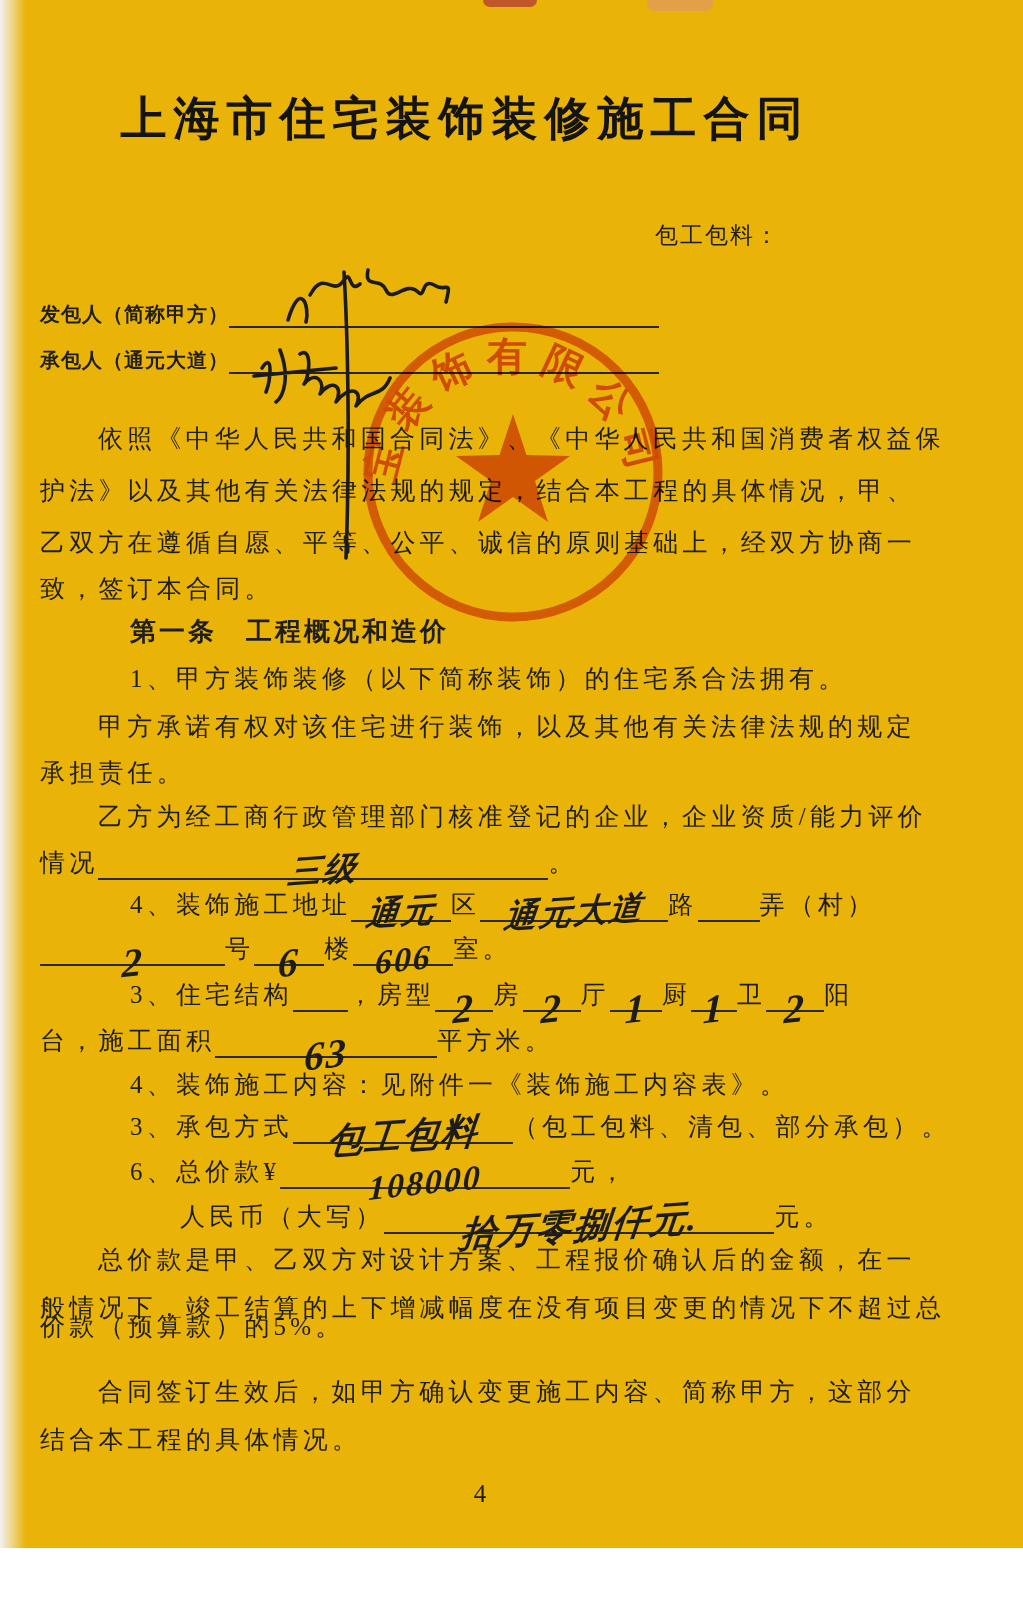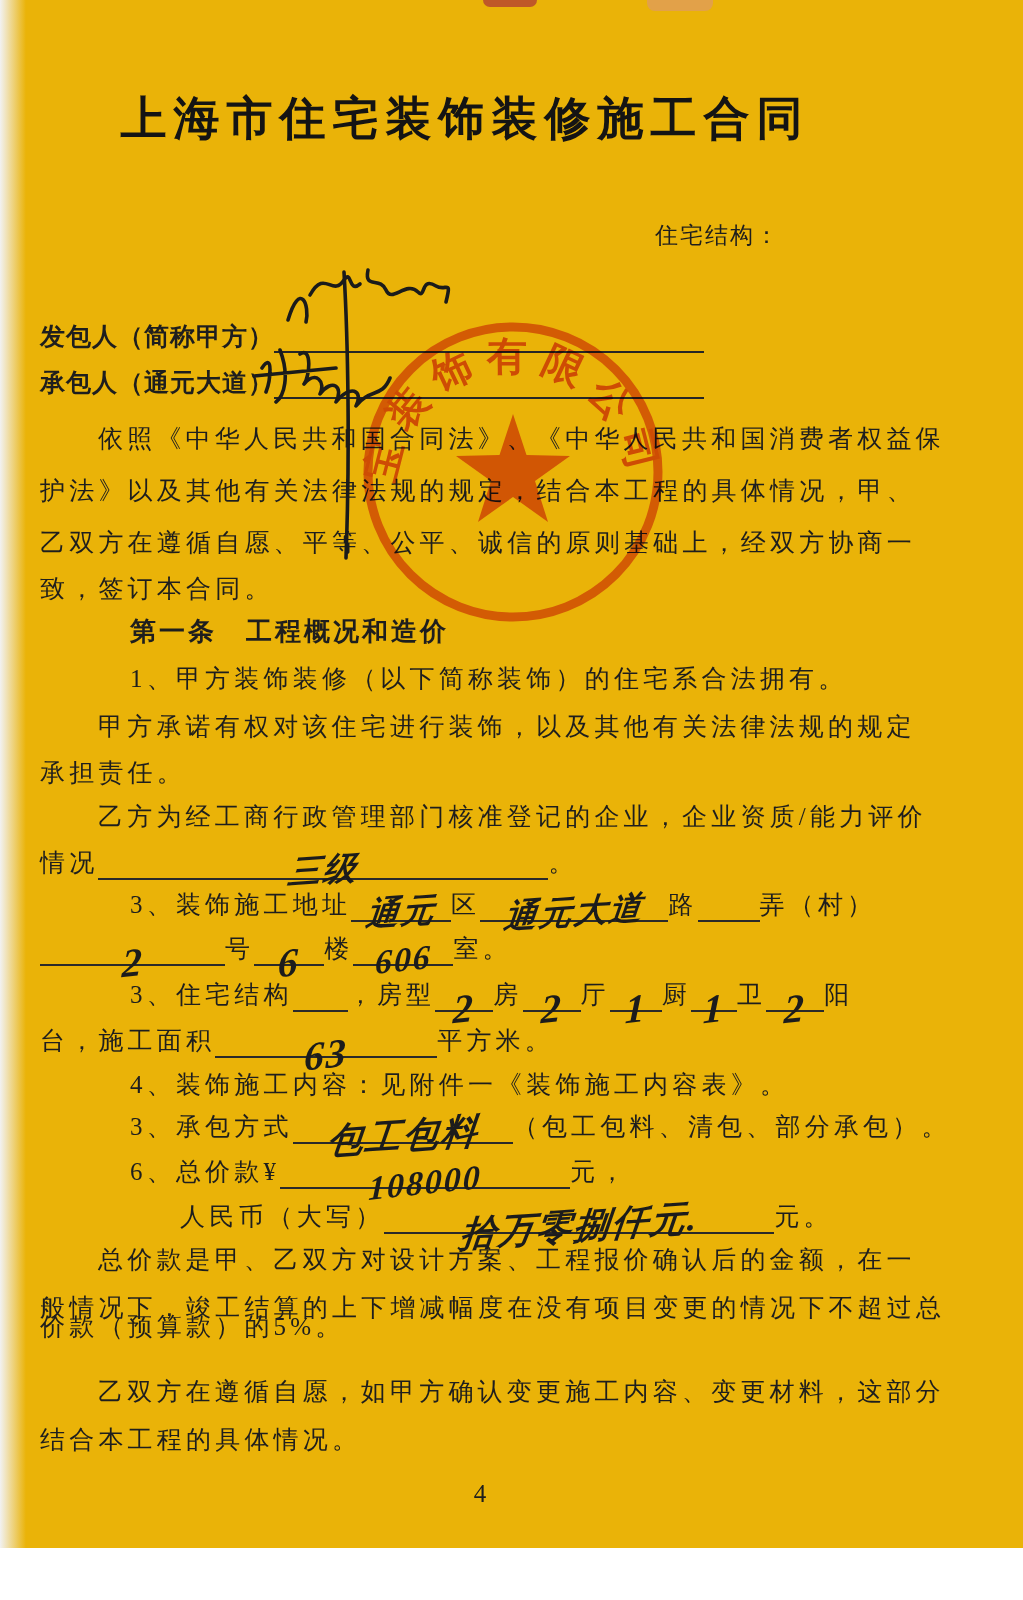--- a/index.html
+++ b/index.html
@@ -17,21 +17,21 @@
   .top-mark.m1{left:483px;top:0;width:54px;height:7px;background:#b03a33;opacity:.75;}
   .top-mark.m2{left:647px;top:0;width:66px;height:11px;background:#d98f8a;opacity:.5;}
 
   .title{
     position:absolute;left:0;top:88px;width:930px;
     text-align:center;font-size:46px;font-weight:700;
     letter-spacing:7px;color:#141414;
   }
   .contract-no{position:absolute;left:655px;top:220px;font-size:23px;letter-spacing:2px;}
 
-  .party-row{position:absolute;left:40px;width:940px;font-size:25px;white-space:nowrap;margin-top:22px;}
+  .party-row{position:absolute;left:40px;width:940px;font-size:20px;white-space:nowrap;}
   .party-row .plabel{font-family:"Liberation Sans","DejaVu Sans",sans-serif;font-weight:700;letter-spacing:1px;}
   .party-row .pblank{display:inline-block;width:430px;border-bottom:2px solid #262626;height:28px;vertical-align:bottom;}
   .pa{top:298px;} .pb{top:344px;}
 
   .line{position:absolute;left:40px;width:940px;font-size:25px;letter-spacing:4.2px;line-height:34px;white-space:nowrap;}
   .ind2{text-indent:58px;font-family:Liberation Serif, serif;}
   .ml90{padding-left:90px;}
   .heading{font-family:"Liberation Sans","DejaVu Sans",sans-serif;font-weight:700;font-size:26px;letter-spacing:3px;}
 
   .blank{display:inline-block;border-bottom:2px solid #2a2a2a;height:30px;
@@ -52,21 +52,21 @@
 </head>
 <body>
 
 <div class="page">
   <div class="scan-edge"></div>
   <div class="top-mark m1"></div>
   <div class="top-mark m2"></div>
 
   <div class="title">上海市住宅装饰装修施工合同</div>
 
-  <div class="contract-no">住宅结构：</div>
+  <div class="contract-no">包工包料：</div>
 
   <div class="party-row pa">
     <span class="plabel">发包人（简称甲方）</span><span class="pblank"></span>
   </div>
   <div class="party-row pb">
     <span class="plabel">承包人（通元大道）</span><span class="pblank"></span>
   </div>
 
   <svg class="sig-svg" width="480" height="330" viewBox="0 0 480 330">
     <path d="M48,70 C60,30 70,55 66,72 M70,45 C85,18 92,48 104,30 C112,18 108,44 120,34 M128,20 C124,40 140,26 146,40 C152,54 166,30 178,42 C186,50 180,26 196,36 C206,42 212,28 206,52"></path>
@@ -96,21 +96,21 @@
 
   <div class="line ind2" style="top:710px">甲方承诺有权对该住宅进行装饰，以及其他有关法律法规的规定</div>
   <div class="line ind2" style="top:800px">乙方为经工商行政管理部门核准登记的企业，企业资质/能力评价</div>
 
   <div class="line" style="top:756px">承担责任。</div>
   <div class="line" style="top:846px">
     <span>情况</span><span class="blank" style="width:450px"><span class="hw">三级</span></span><span>。</span>
   </div>
 
   <div class="line ml90" style="top:888px">
-    <span>3、装饰施工地址</span><span class="blank" style="width:100px"><span class="hw">通元</span></span><span>区</span><span class="blank" style="width:188px"><span class="hw">通元大道</span></span><span>路</span><span class="blank" style="width:62px"></span><span>弄（村）</span>
+    <span>4、装饰施工地址</span><span class="blank" style="width:100px"><span class="hw">通元</span></span><span>区</span><span class="blank" style="width:188px"><span class="hw">通元大道</span></span><span>路</span><span class="blank" style="width:62px"></span><span>弄（村）</span>
   </div>
   <div class="line" style="top:932px">
     <span class="blank" style="width:185px"><span class="hw num">2</span></span><span>号</span><span class="blank" style="width:70px"><span class="hw num">6</span></span><span>楼</span><span class="blank" style="width:100px"><span class="hw num" style="font-size:34px">606</span></span><span>室。</span>
   </div>
 
   <div class="line ml90" style="top:978px">
     <span>3、住宅结构</span><span class="blank" style="width:55px"></span><span>，房型</span><span class="blank" style="width:58px"><span class="hw num">2</span></span><span>房</span><span class="blank" style="width:58px"><span class="hw num">2</span></span><span>厅</span><span class="blank" style="width:52px"><span class="hw num">1</span></span><span>厨</span><span class="blank" style="width:46px"><span class="hw num">1</span></span><span>卫</span><span class="blank" style="width:58px"><span class="hw num">2</span></span><span>阳</span>
   </div>
   <div class="line" style="top:1024px">
     <span>台，施工面积</span><span class="blank" style="width:222px"><span class="hw num">63</span></span><span>平方米。</span>
@@ -129,18 +129,18 @@
     <span>人民币（大写）</span><span class="blank" style="width:390px"><span class="hw big">拾万零捌仟元.</span></span><span>元。</span>
   </div>
 
   <div>
     <div class="line ind2" style="top:1243px">总价款是甲、乙双方对设计方案、工程报价确认后的金额，在一</div>
     <div class="line" style="top:1291px">般情况下，竣工结算的上下增减幅度在没有项目变更的情况下不超过总</div>
     <div class="line" style="top:1310px">价款（预算款）的5%。</div>
   </div>
 
   <div>
-    <div class="line ind2" style="top:1375px">乙双方在遵循自愿，如甲方确认变更施工内容、变更材料，这部分</div>
+    <div class="line ind2" style="top:1375px">合同签订生效后，如甲方确认变更施工内容、简称甲方，这部分</div>
     <div class="line" style="top:1423px">结合本工程的具体情况。</div>
   </div>
 
   <div class="pagenum">4</div>
 </div>
 
 </body></html>

